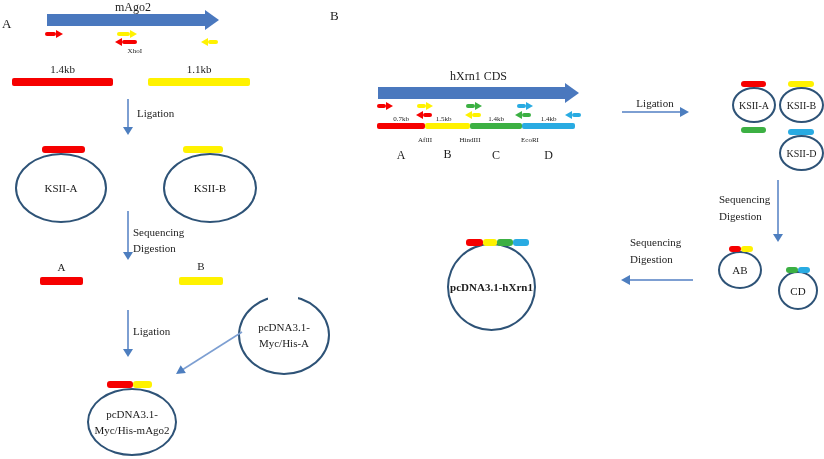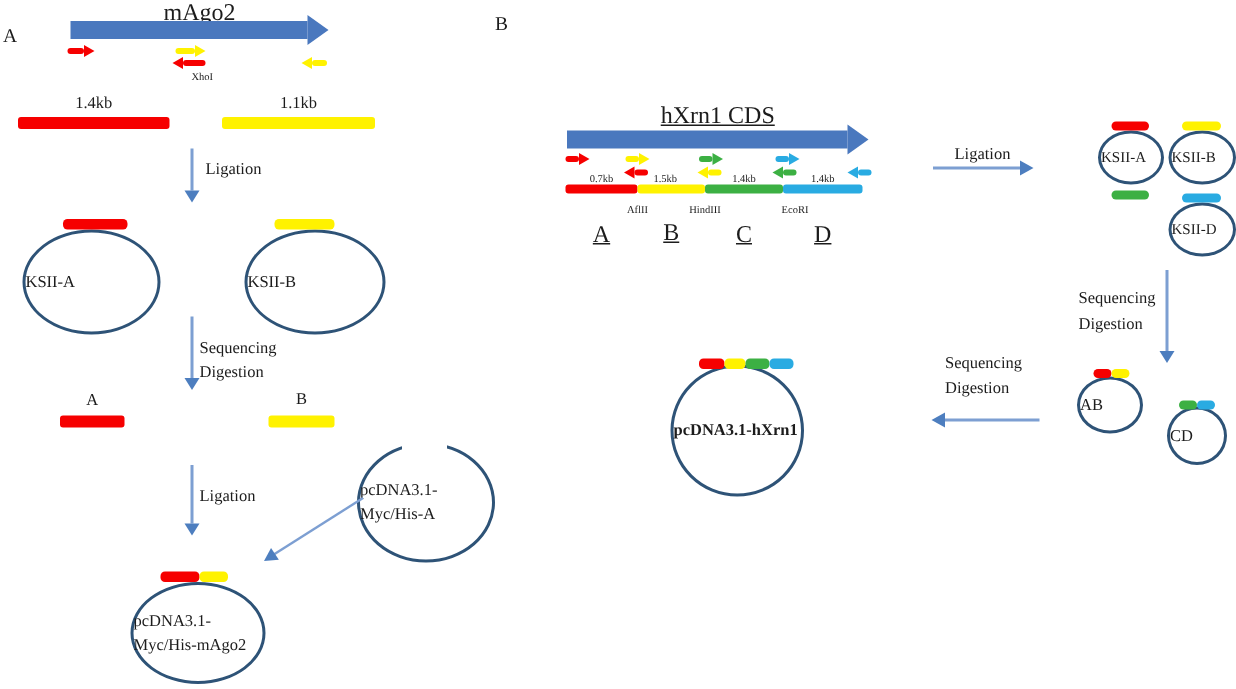--- a/index.html
+++ b/index.html
@@ -22,30 +22,30 @@
   .c-green{color:#3cb043;}
   .c-blue{color:#29abe2;}
   
   .bar{position:absolute;border-radius:2px;}
   .bg-red{background:#f60000;}
   .bg-yellow{background:#fff200;}
   .bg-green{background:#3cb043;}
   .bg-blue{background:#29abe2;}
   
   .plasmid{position:absolute;box-sizing:border-box;border:2px solid #2e5377;border-radius:50%;
-           display:flex;flex-direction:column;align-items:flex-start;justify-content:center;text-align:center;background:#fff;}
+           display:flex;flex-direction:column;align-items:center;justify-content:center;text-align:center;background:#fff;}
   .seg{position:absolute;height:7px;border-radius:3px;}
   .notch{position:absolute;background:#ffffff;}
   
   .vline{position:absolute;width:2px;background:#7d9fd2;}
   .hline{position:absolute;height:2px;background:#7d9fd2;}
   .head-down{position:absolute;width:0;height:0;border-left:5px solid transparent;border-right:5px solid transparent;border-top:8px solid #4d7ebf;}
   .head-right{position:absolute;width:0;height:0;border-top:5px solid transparent;border-bottom:5px solid transparent;border-left:9px solid #4d7ebf;}
   .head-left{position:absolute;width:0;height:0;border-top:5px solid transparent;border-bottom:5px solid transparent;border-right:9px solid #4d7ebf;}
-  .fs13{font-size:13px;} .fs12{font-size:16px;text-decoration:underline;} .fs11{font-size:11px;} .fs10{font-size:10px;} .fs7{font-size:7px;}
+  .fs13{font-size:13px;} .fs12{font-size:12px;} .fs11{font-size:11px;} .fs10{font-size:10px;} .fs7{font-size:7px;}
   .lh17{line-height:16px;}
 </style>
 </head>
 <body>
 
 <div id="canvas">
 
   <div class="txt fs13" style="left:2px;top:16px;">A</div>
 
   <div class="txt fs12 ctr" style="left:47px;top:0px;width:172px;">mAgo2</div>

